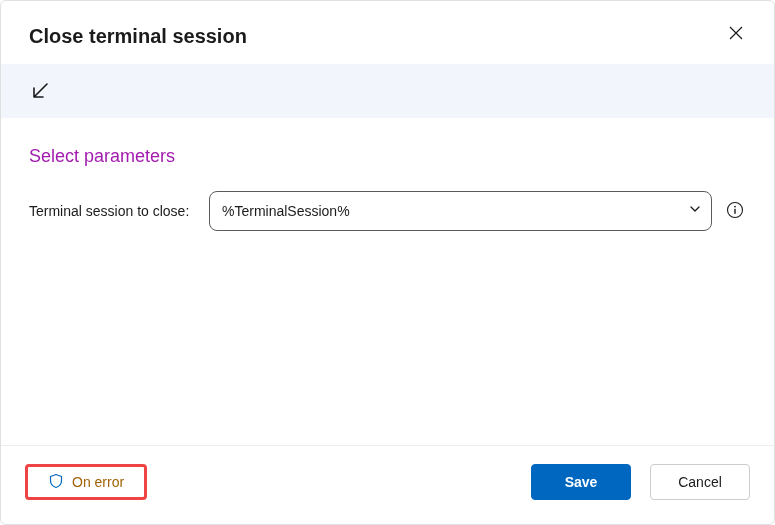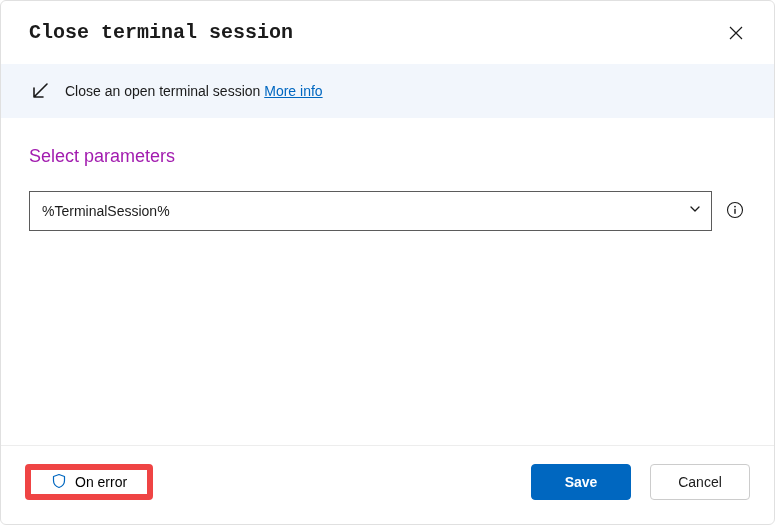--- a/index.html
+++ b/index.html
@@ -13,24 +13,23 @@
       width: 775px;
       height: 525px;
       display: flex;
       flex-direction: column;
       border: 1px solid #e0e0e0;
       border-radius: 6px;
       overflow: hidden;
     }
     .header {
       display: flex;
-      align-items: flex-start;
+      align-items: flex-end;
       justify-content: space-between;
       padding: 20px 26px 16px 28px;
-      font-family: Liberation Mono, monospace;
     }
     .header-title {
       font-size: 20px;
       font-weight: 600;
       color: #1b1b1b;
     }
     .close-btn {
       background: none;
       border: none;
       cursor: pointer;
@@ -80,21 +79,21 @@
       min-width: 168px;
     }
     .select-wrapper {
       flex: 1;
       position: relative;
     }
     .select-field {
       width: 100%;
       height: 40px;
       border: 1px solid #5b5b5b;
-      border-radius: 0;
+      border-radius: 8px;
       padding: 0 38px 0 12px;
       font-size: 14px;
       color: #1b1b1b;
       background: #fff;
       cursor: pointer;
       display: flex;
       align-items: center;
     }
     .select-chevron {
       position: absolute;
@@ -128,22 +127,22 @@
       padding: 0 20px;
       cursor: pointer;
       display: flex;
       align-items: center;
       justify-content: center;
       gap: 8px;
       font-family: inherit;
     }
     .btn-secondary {
       background: #fff;
-      border: 6px solid #ef4444;
-      color: #000000;
+      border: 3px solid #ef4444;
+      color: #a16207;
       text-align: right;
     }
     .btn-primary {
       background: #0067c0;
       border: 1px solid #0067c0;
       color: #fff;
       font-weight: 600;
       min-width: 100px;
     }
     .btn-cancel {
@@ -167,30 +166,26 @@
     </span>
   </button>
 </div>
 
 <div class="info-banner">
   <span class="banner-icon">
     <svg width="22" height="22" viewBox="0 0 22 22" fill="none">
       <path d="M18 4 L5 17 M5 8 L5 17 L14 17" stroke="#1b1b1b" stroke-width="1.6" stroke-linecap="round" stroke-linejoin="round"></path>
     </svg>
   </span>
-  <div class="banner-text">
-    <span>Close an open terminal session</span>
-    <span> </span>
-    <a class="more-info-link">More info</a>
-  </div>
 </div>
 
 <div class="content">
   <h2 class="section-title">Select parameters</h2>
   <div class="form-row">
+    <label class="field-label">Terminal session to close:</label>
     <div class="select-wrapper">
       <div class="select-field">
         <span>%TerminalSession%</span>
       </div>
       <span class="select-chevron">
         <svg width="14" height="14" viewBox="0 0 14 14" fill="none">
           <path d="M3 5 L7 9 L11 5" stroke="#1b1b1b" stroke-width="1.3" stroke-linecap="round" stroke-linejoin="round"></path>
         </svg>
       </span>
     </div>

